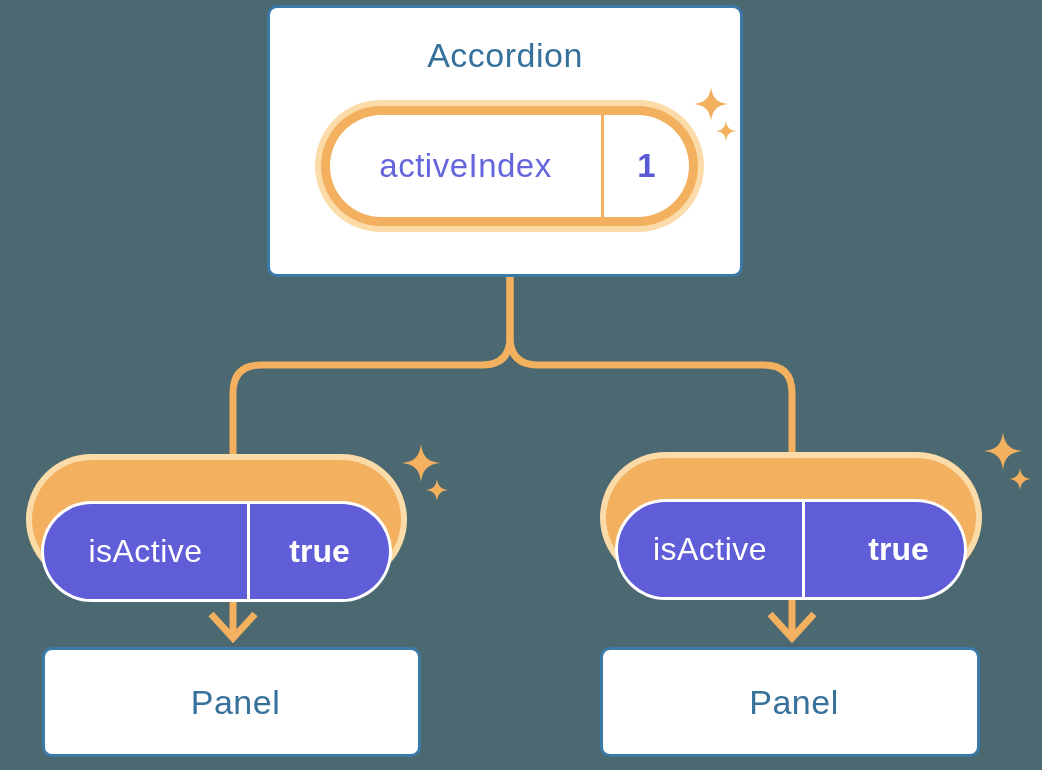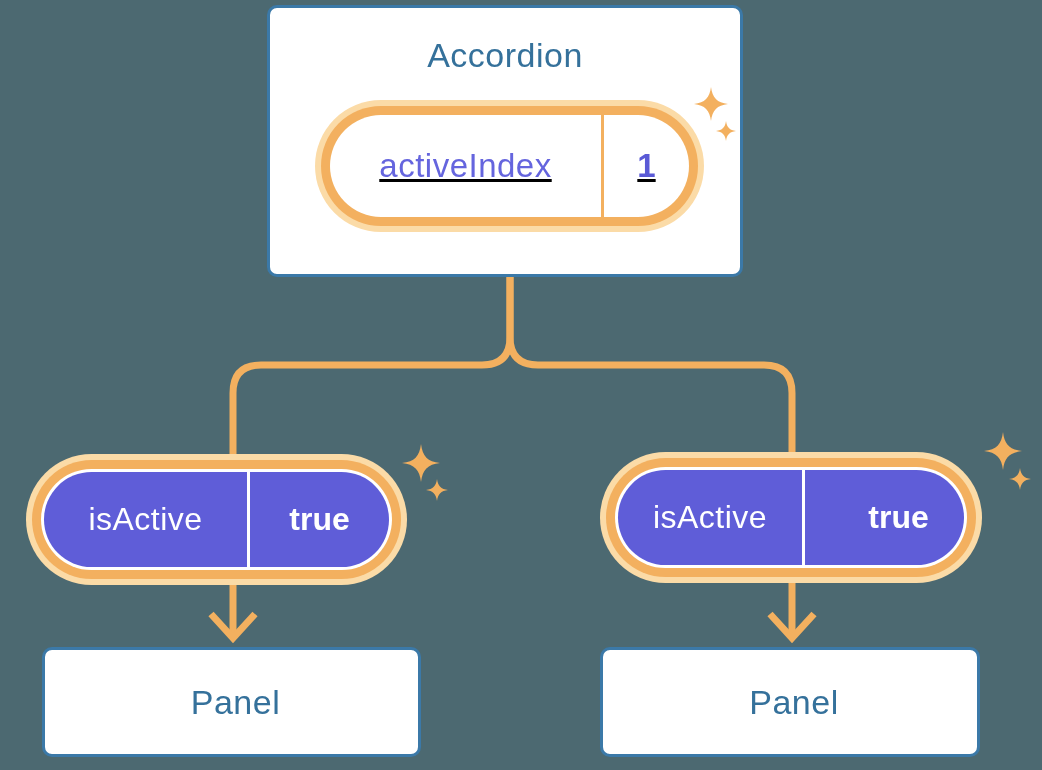--- a/index.html
+++ b/index.html
@@ -22,25 +22,25 @@
     font-size:34px;font-weight:500;color:#35719B;letter-spacing:0.5px;
   }
   .panel-card{display:flex;align-items:center;justify-content:center;padding-left:8px;}
   .panel-left{left:42px;top:647px;width:379px;height:110px;}
   .panel-right{left:600px;top:647px;width:380px;height:110px;}
   .panel-label{font-size:34px;font-weight:500;color:#35719B;letter-spacing:0.5px;}
 
   
   .pill{position:absolute;background:#FBDBA7;border-radius:999px;padding:6px;box-sizing:border-box;z-index:2;}
   .ring-orange{background:#F3B05F;border-radius:999px;padding:9px;height:100%;box-sizing:border-box;}
-  .ring-white{background:#FFFFFF;border-radius:999px;padding:3px;height:100%;box-sizing:border-box;}
+  .ring-white{background:#FFFFFF;border-radius:999px;padding:3px;height:100%;box-sizing:border-box;margin-top:32px;}
   .pill-inner{border-radius:999px;height:100%;display:flex;align-items:stretch;overflow:hidden;box-sizing:border-box;}
 
   
-  .state-pill{left:45px;top:92px;width:389px;height:132px;text-decoration:underline;}
+  .state-pill{left:45px;top:92px;width:389px;height:132px;}
   .state-inner{background:#FFFFFF;}
   .state-name{flex:1;display:flex;align-items:center;justify-content:center;
     font-size:33px;color:#6565DE;letter-spacing:0.5px;}
   .state-value{width:85px;border-left:3px solid #F3B05F;display:flex;align-items:center;justify-content:center;
     font-size:33px;font-weight:700;color:#5A5AD6;}
 
   
   .prop-pill-left{left:26px;top:454px;width:381px;height:131px;}
   .prop-pill-right{left:600px;top:452px;width:382px;height:131px;}
   .prop-inner{background:#5F5DD8;}

